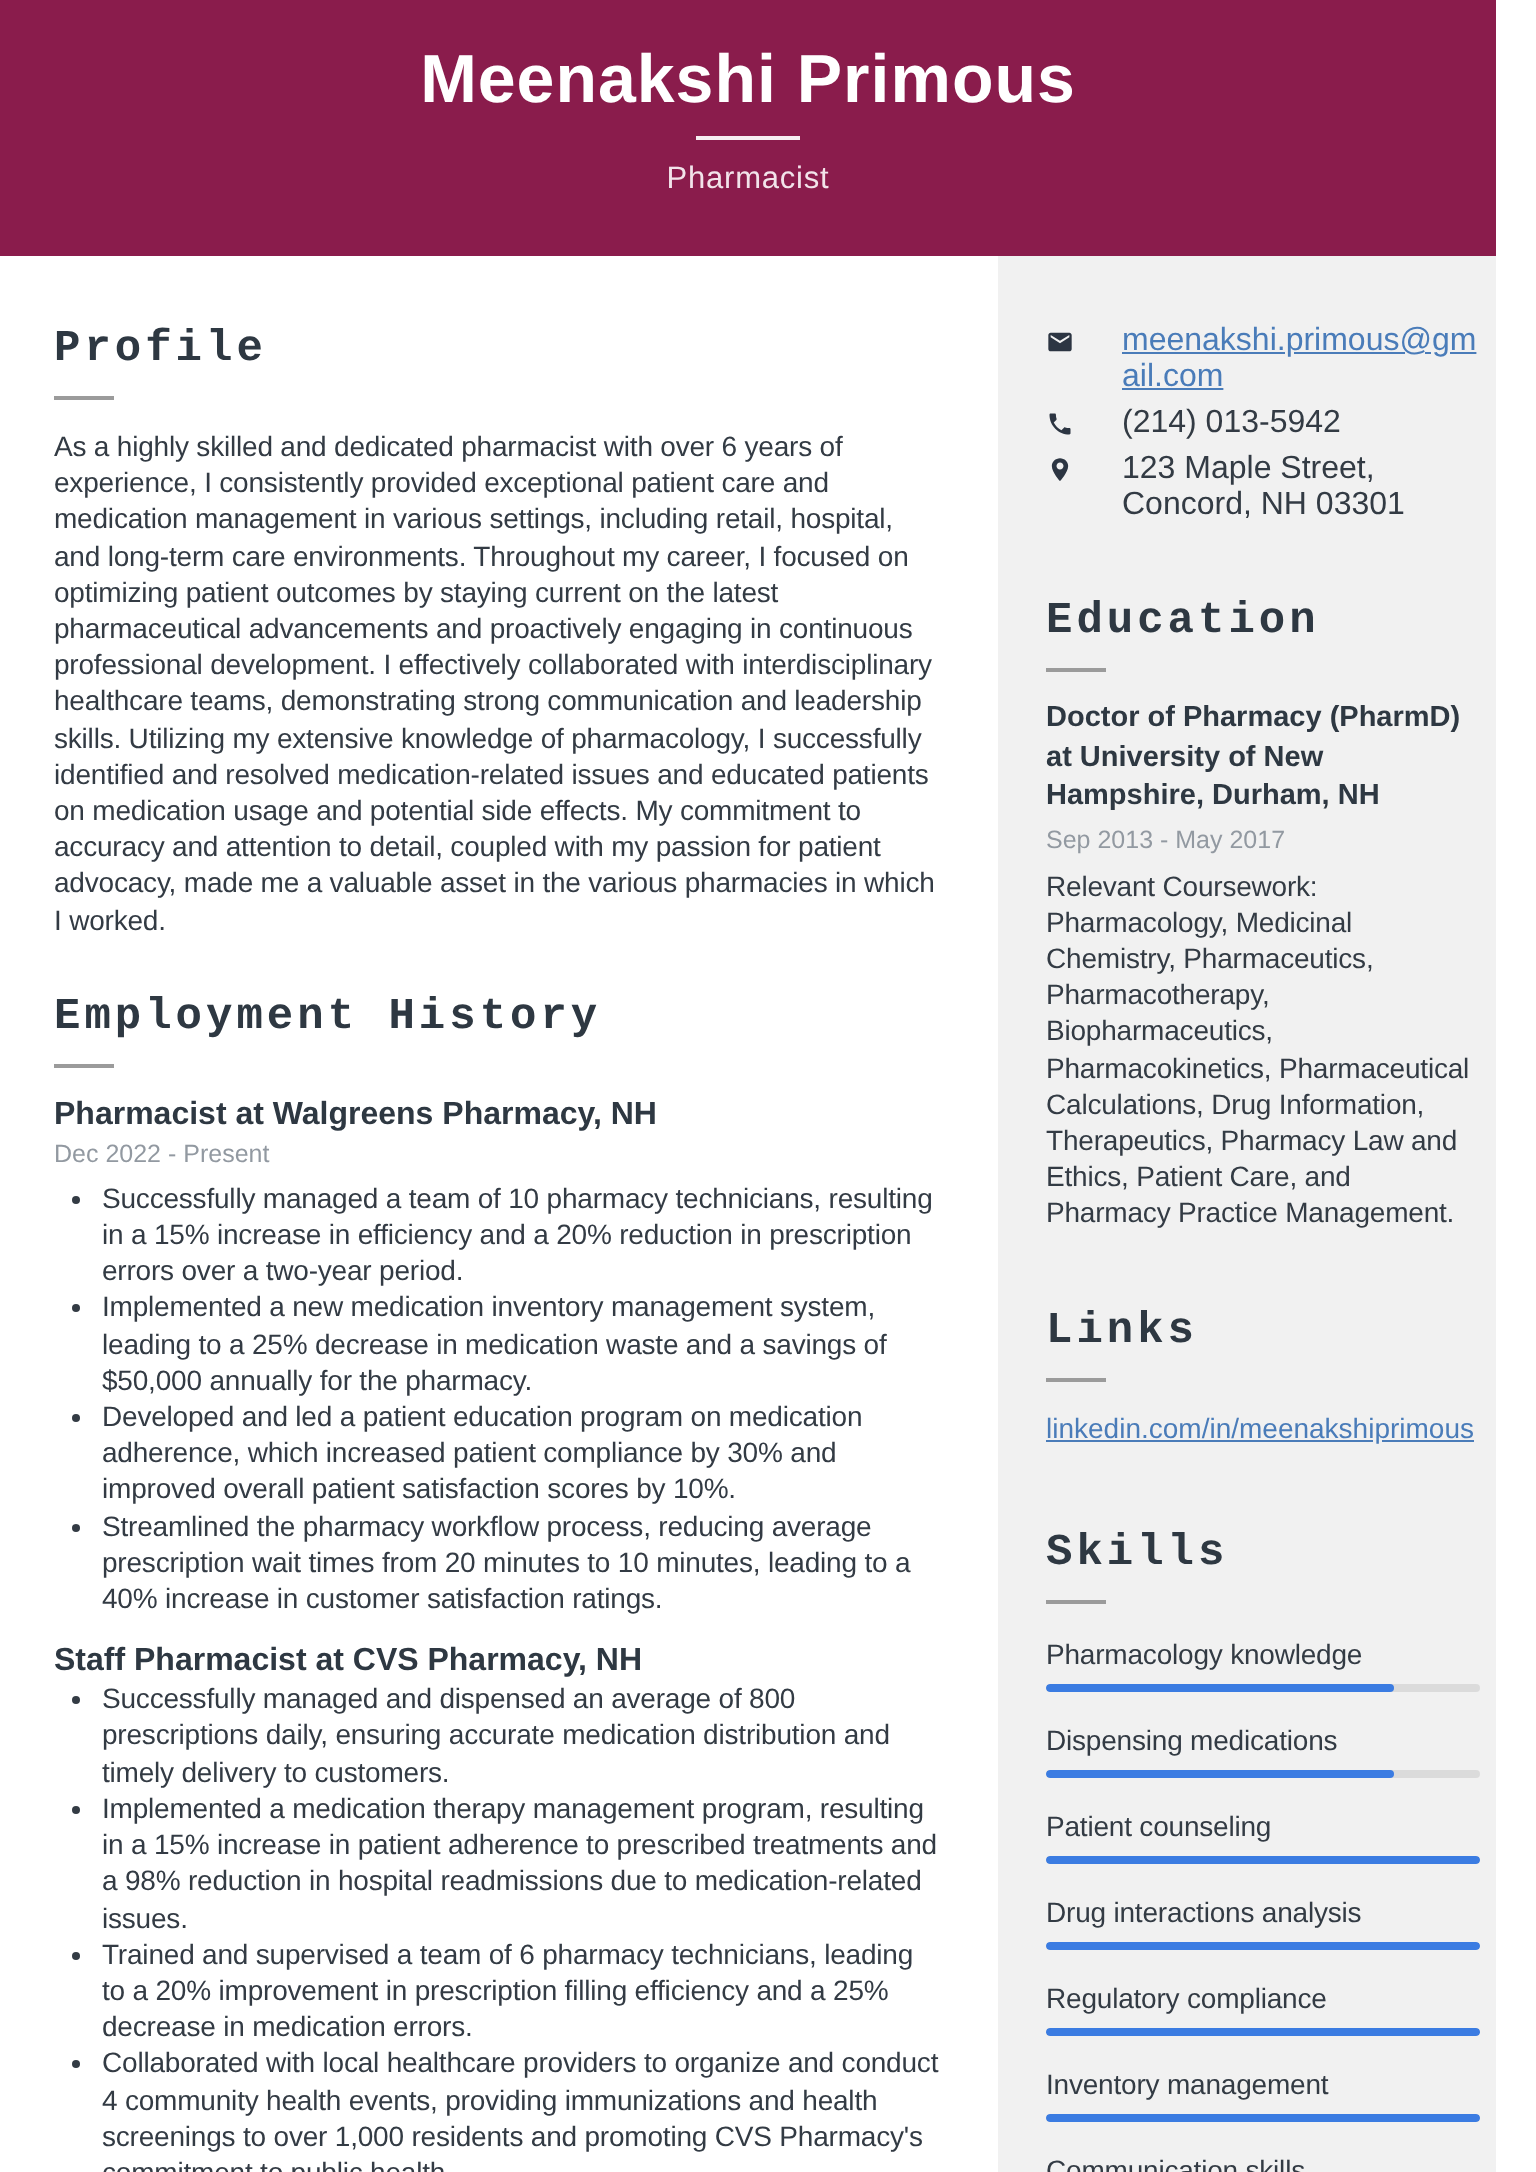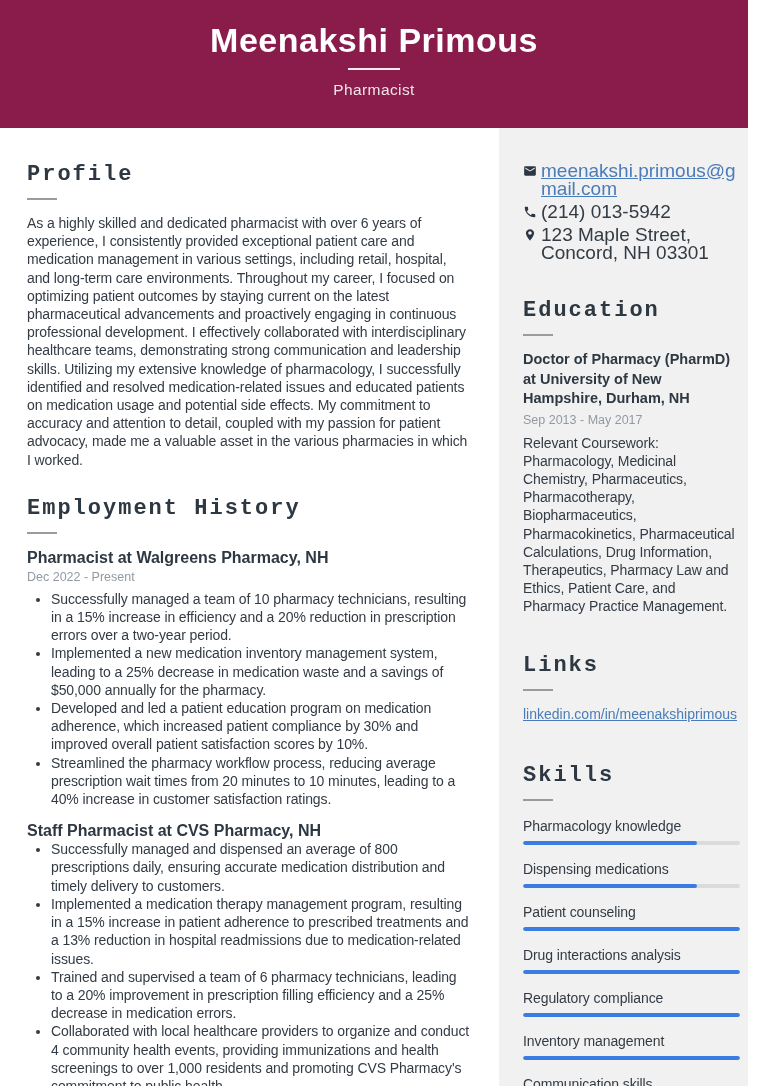--- a/index.html
+++ b/index.html
@@ -31,21 +31,21 @@
   .sec-block{margin-top:0;}
   .employment{margin-top:27px;}
 
   .job{margin-top:13px;}
   .job-title{font-size:16px; font-weight:700; color:var(--heading-text); line-height:19px;}
   .job-dates{font-size:12.5px; color:var(--muted-text); margin:3px 0 6px;}
   .job-bullets{list-style:disc; padding-left:24px;}
   .job-bullets li{font-size:14px; line-height:18.2px; color:var(--body-text); letter-spacing:-.1px;}
 
   
-  .contact-row{display:flex; gap:4px; margin-bottom:5px; font-size:19px; line-height:18px; color:var(--body-text);}
+  .contact-row{display:flex; gap:24px; margin-bottom:5px; font-size:16px; line-height:18px; color:var(--body-text);}
   .contact-row .cicon{flex:0 0 14px; width:14px; height:14px; margin-top:2px;}
   .cicon svg{display:block; width:14px; height:14px; fill:#2C3542;}
   a.link{color:var(--link-blue); text-decoration:underline; word-break:break-all;}
 
   .side h2.sec{margin-top:0;}
   .edu{margin-top:36px;}
   .edu-degree{font-size:14.5px; font-weight:700; color:var(--heading-text); line-height:19.5px;}
   .edu-dates{font-size:12.5px; color:var(--muted-text); margin:4px 0 7px;}
   .edu-course{font-size:14px; line-height:18.2px; color:var(--body-text); letter-spacing:-.1px;}
 
@@ -91,21 +91,21 @@
                 <li>Implemented a new medication inventory management system, leading to a 25% decrease in medication waste and a savings of $50,000 annually for the pharmacy.</li>
                 <li>Developed and led a patient education program on medication adherence, which increased patient compliance by 30% and improved overall patient satisfaction scores by 10%.</li>
                 <li>Streamlined the pharmacy workflow process, reducing average prescription wait times from 20 minutes to 10 minutes, leading to a 40% increase in customer satisfaction ratings.</li>
               </ul>
   </div>
 
   <div class="job">
     <h3 class="job-title">Staff Pharmacist at CVS Pharmacy, NH</h3>
     <ul class="job-bullets">
                 <li>Successfully managed and dispensed an average of 800 prescriptions daily, ensuring accurate medication distribution and timely delivery to customers.</li>
-                <li>Implemented a medication therapy management program, resulting in a 15% increase in patient adherence to prescribed treatments and a 13% reduction in hospital readmissions due to medication-related issues.</li>
+                <li>Implemented a medication therapy management program, resulting in a 15% increase in patient adherence to prescribed treatments and a 98% reduction in hospital readmissions due to medication-related issues.</li>
                 <li>Trained and supervised a team of 6 pharmacy technicians, leading to a 20% improvement in prescription filling efficiency and a 25% decrease in medication errors.</li>
                 <li>Collaborated with local healthcare providers to organize and conduct 4 community health events, providing immunizations and health screenings to over 1,000 residents and promoting CVS Pharmacy's commitment to public health.</li>
               </ul>
   </div>
 
 </div>
       </section>
     </main>
 
     <aside class="side">

